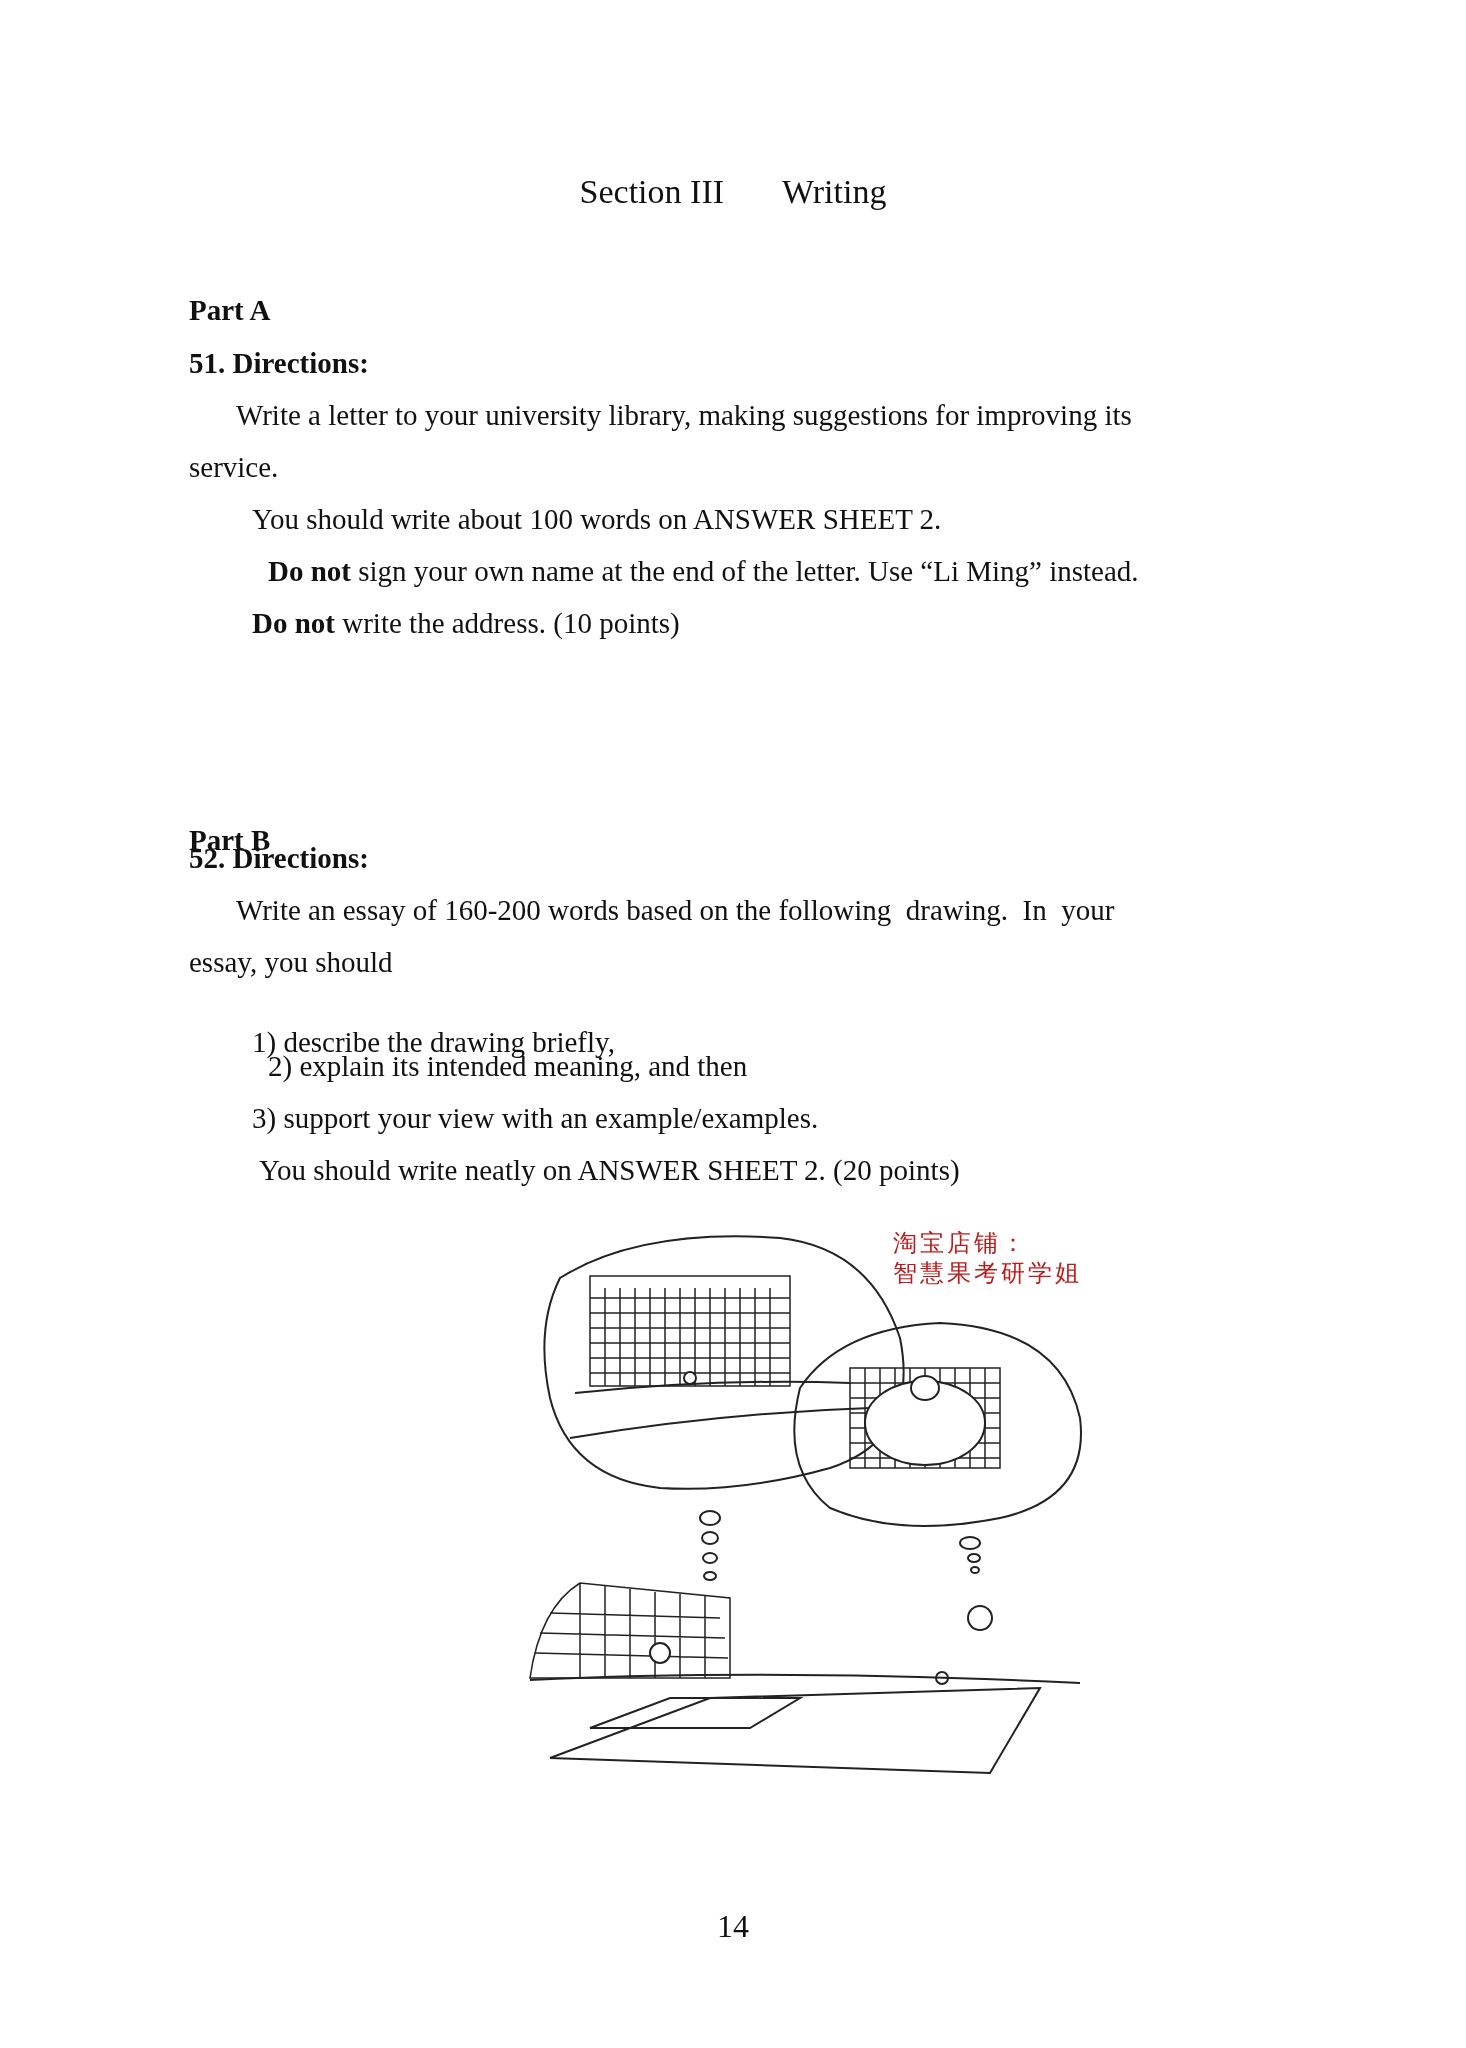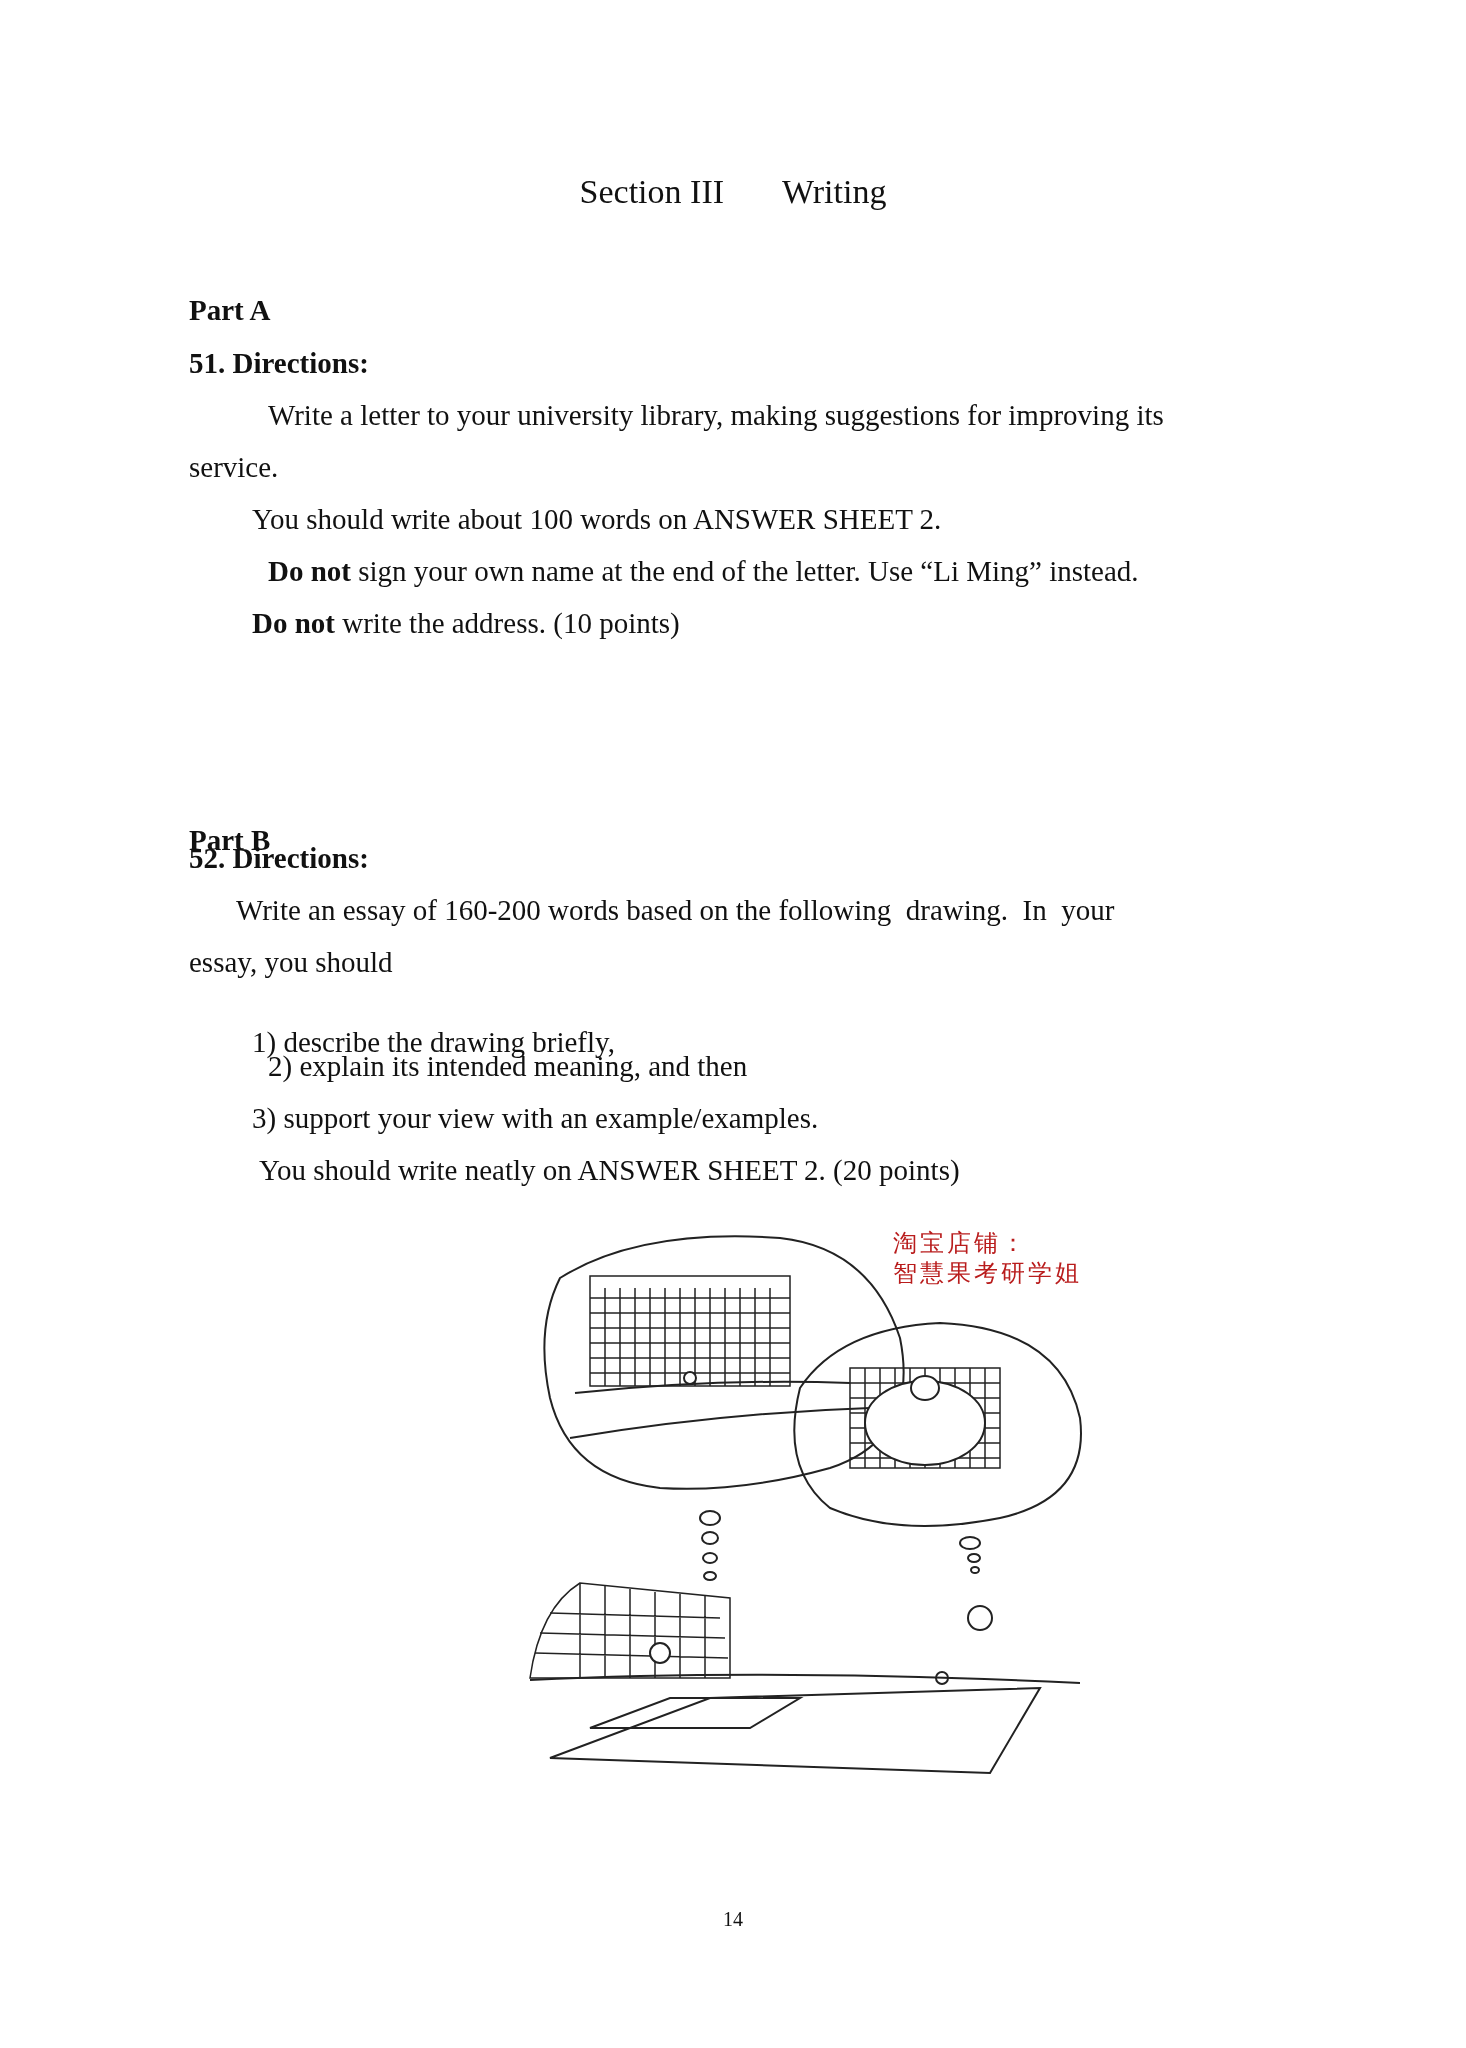--- a/index.html
+++ b/index.html
@@ -4,33 +4,33 @@
 <style>
   html, body { margin: 0; padding: 0; background: #ffffff; }
   body { width: 1466px; height: 2048px; position: relative; overflow: hidden;
          font-family: "Liberation Serif", "DejaVu Serif", serif; color: #111; }
   .line { position: absolute; font-size: 29px; line-height: 36px; white-space: pre; }
   .title { position: absolute; top: 172px; left: 0; width: 1466px; text-align: center;
            font-size: 34px; line-height: 40px; white-space: pre; }
   .title span { display: inline-block; }
   .title .gap { width: 58px; }
   .bold { font-weight: bold; }
-  .pageno { position: absolute; top: 1908px; left: 0; width: 1466px; text-align: center; font-size: 20px; }
+  .pageno { position: absolute; top: 1908px; left: 0; width: 1466px; text-align: center; font-size: 32px; }
   .figure { position: absolute; left: 520px; top: 1218px; width: 590px; height: 560px; }
   .watermark { position: absolute; left: 893px; top: 1228px; font-family: "DejaVu Sans", sans-serif;
                font-size: 24px; line-height: 30px; color: #b91c1c; letter-spacing: 3px; white-space: pre; }
 </style>
 </head>
 <body>
 
 <div class="title"><span>Section III</span><span class="gap"></span><span>Writing</span></div>
 
 <div class="line bold" style="top:292px;left:189px;">Part A</div>
 <div class="line bold" style="top:345px;left:189px;">51. Directions:</div>
-<div class="line" style="top:397px;left:268px;font-family:Liberation Serif, serif;">Write a letter to your university library, making suggestions for improving its</div>
+<div class="line" style="top:397px;left:236px;font-family:Liberation Serif, serif;">Write a letter to your university library, making suggestions for improving its</div>
 <div class="line" style="top:449px;left:189px;">service.</div>
 <div class="line" style="top:501px;left:252px;">You should write about 100 words on ANSWER SHEET 2.</div>
 <div class="line" style="top:553px;left:268px;text-align:right;"><span class="bold">Do not</span><span> sign your own name at the end of the letter. Use “Li Ming” instead.</span></div>
 <div class="line" style="top:605px;left:252px;"><span class="bold">Do not</span><span> write the address. (10 points)</span></div>
 
 <div class="line bold" style="top:787px;left:189px;margin-top:35px;">Part B</div>
 <div class="line bold" style="top:840px;left:189px;">52. Directions:</div>
 <div class="line" style="top:892px;left:236px;">Write an essay of 160-200 words based on the following  drawing.  In  your</div>
 <div class="line" style="top:944px;left:189px;">essay, you should</div>
 <div class="line" style="top:996px;left:252px;margin-top:28px;">1) describe the drawing briefly,</div>

